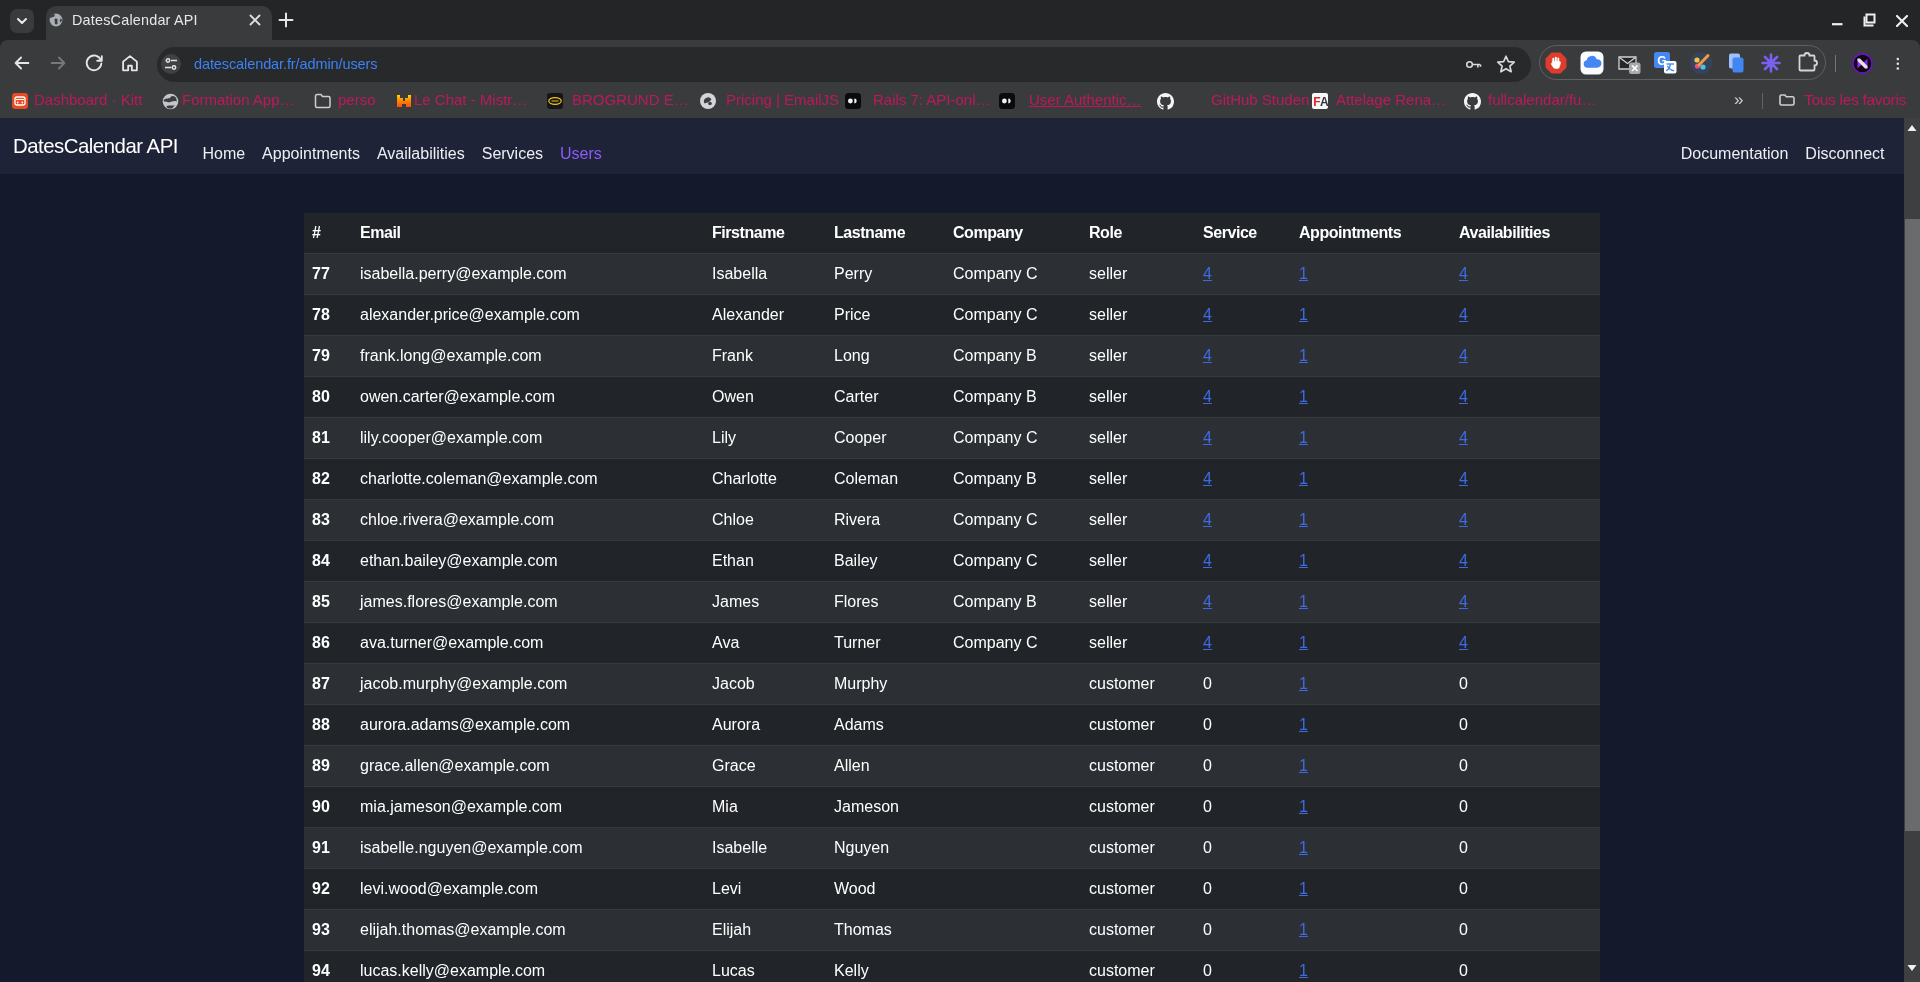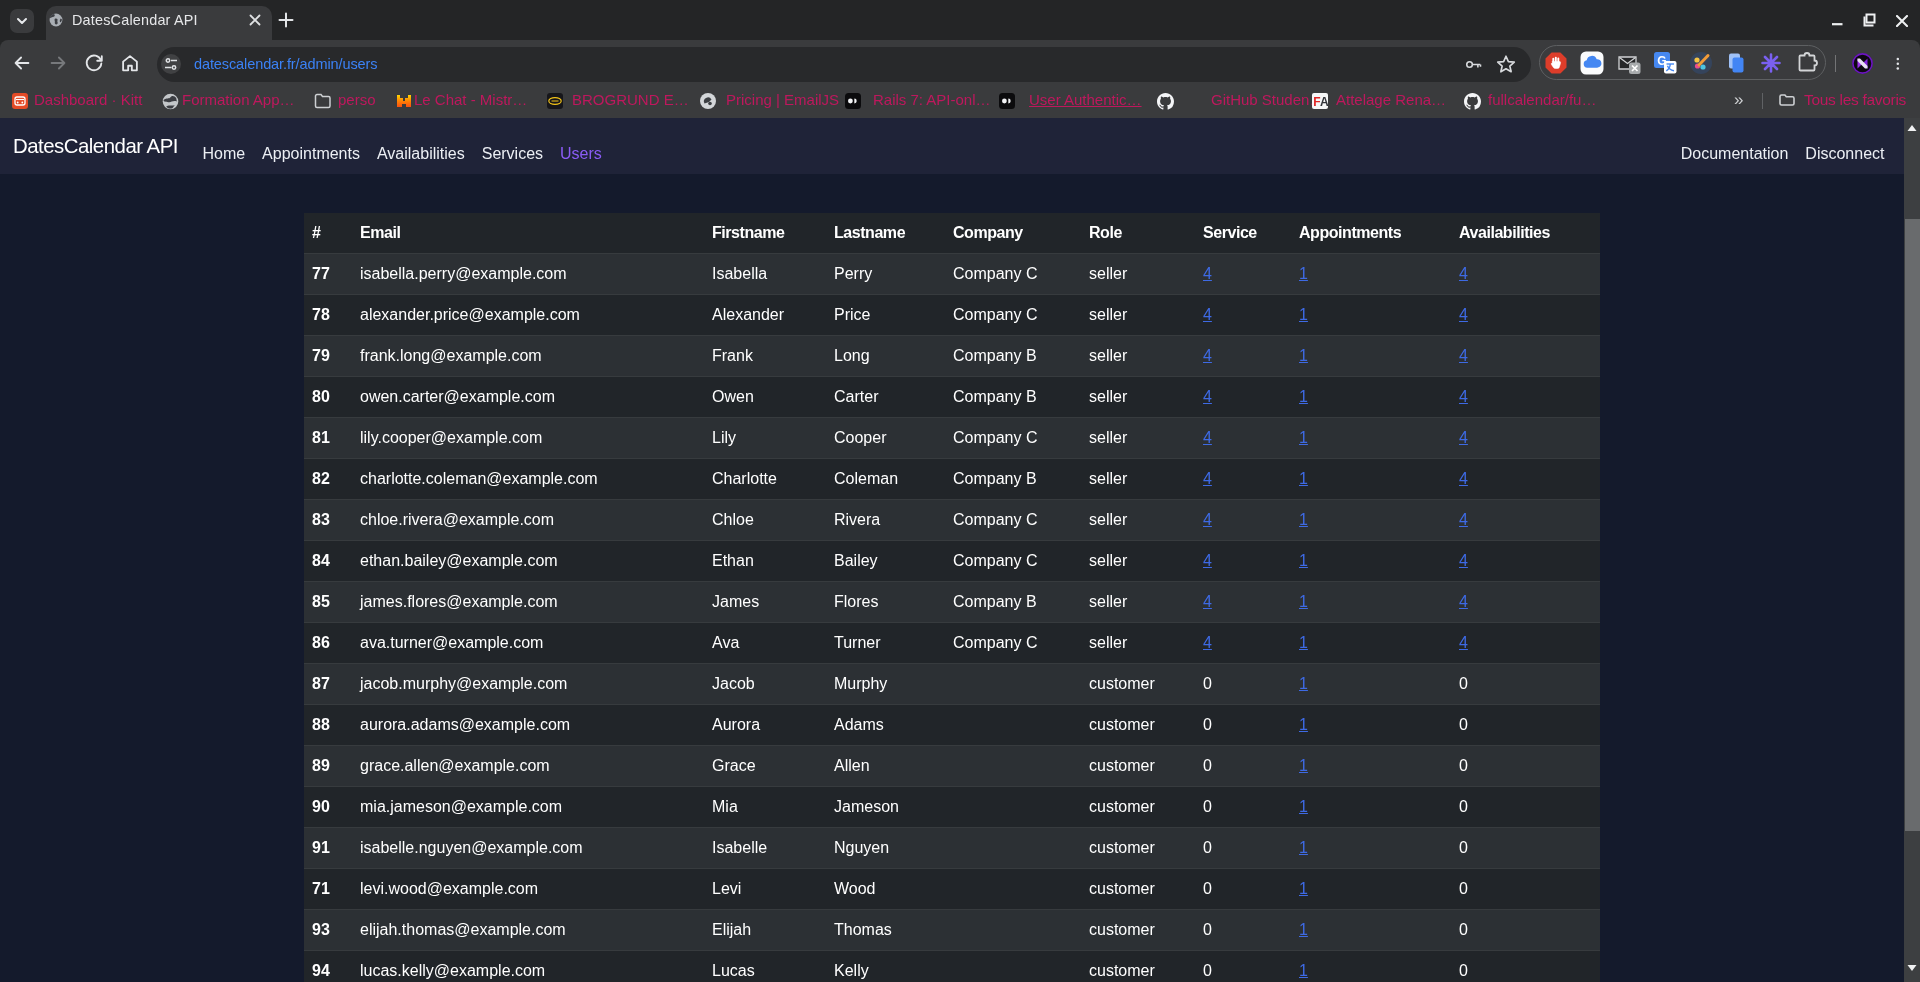--- a/index.html
+++ b/index.html
@@ -457,21 +457,21 @@
           <td>isabelle.nguyen@example.com</td>
           <td>Isabelle</td>
           <td>Nguyen</td>
           <td></td>
           <td>customer</td>
           <td>0</td>
           <td><a class="tl">1</a></td>
           <td>0</td>
         </tr>
       <tr>
-          <th>71</th>
+          <th>92</th>
           <td>levi.wood@example.com</td>
           <td>Levi</td>
           <td>Wood</td>
           <td></td>
           <td>customer</td>
           <td>0</td>
           <td><a class="tl">1</a></td>
           <td>0</td>
         </tr>
       <tr>

